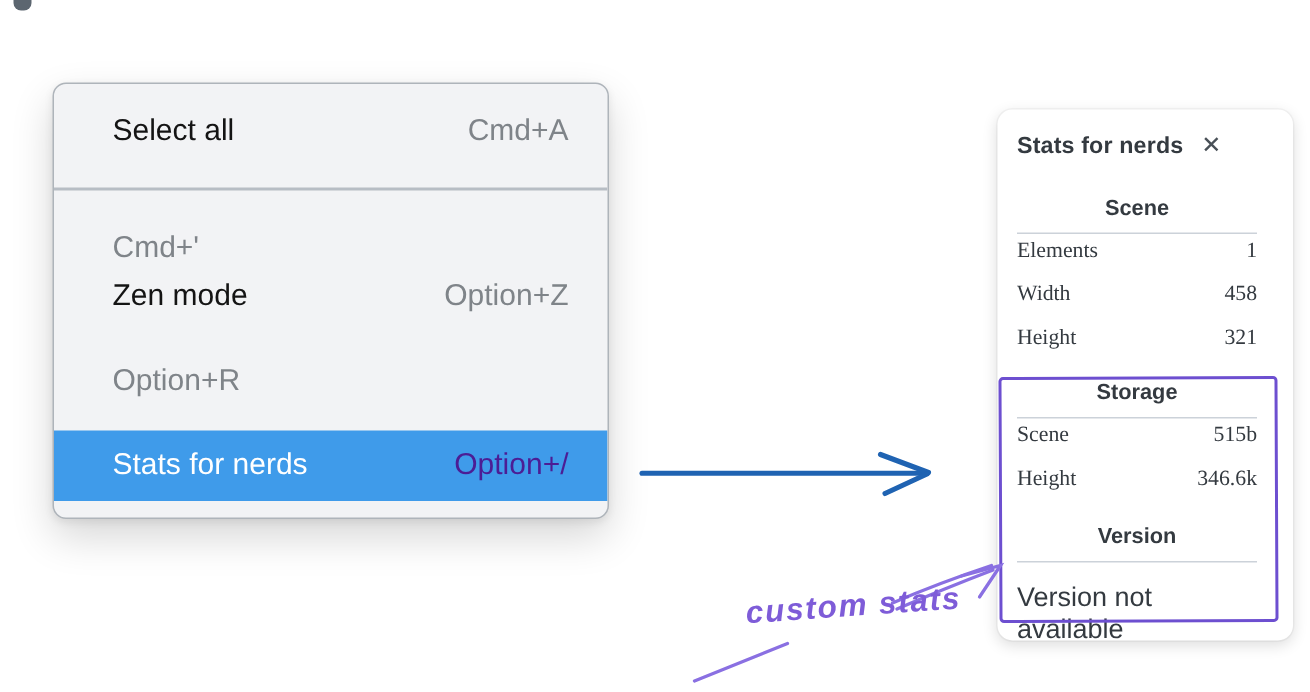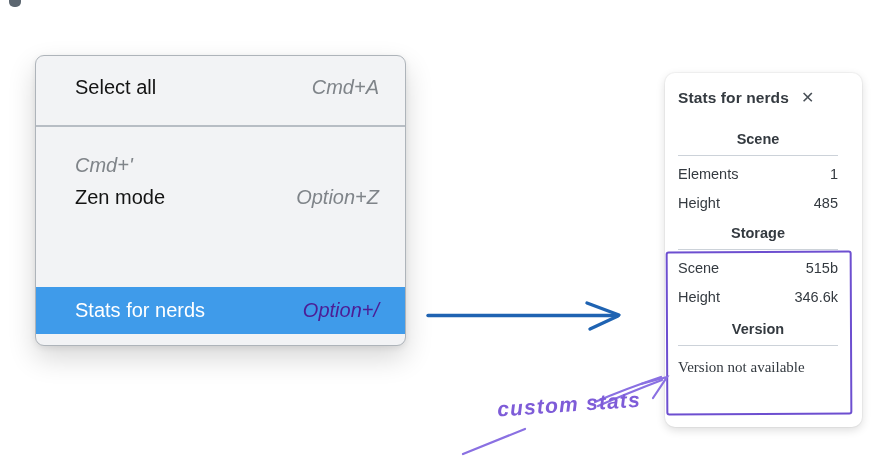--- a/index.html
+++ b/index.html
@@ -12,21 +12,21 @@
            background:#5c6670; border-radius:0 0 5px 5px; }
 
   
   .menu { position:absolute; left:35px; top:55px; width:371px; height:291px;
           background:#f2f3f5; border:1px solid #aeb4ba; border-radius:9px;
           box-shadow:0 12px 28px rgba(0,0,0,.16), 0 2px 6px rgba(0,0,0,.08);
           font-size:20px; color:#141414; overflow:hidden; }
   .menu-row { position:absolute; left:0; right:0; height:46px;
               display:flex; justify-content:space-between; align-items:center;
               padding:0 26px 0 39px; cursor:default; }
-  .menu-row .shortcut { color:#7f8489;font-style:italic; }
+  .menu-row .shortcut { color:#7f8489; }
   .menu-row.selected { height:47px; background:#3f9bea; color:#ffffff; }
   .menu-row.selected .shortcut { color:#4c1d95; }
   .menu-divider { position:absolute; left:0; right:0; top:69px; height:2px;
                   background:#b7bdc4; }
 
   
   .blue-arrow { position:absolute; left:424px; top:299px; }
 
   
   .panel { position:absolute; left:665px; top:73px; width:197px; height:354px;
@@ -34,26 +34,26 @@
            box-shadow:0 3px 10px rgba(0,0,0,.14), 0 0 0 1px rgba(0,0,0,.035);
            padding:12px 24px 12px 13px; color:#343a40; font-size:14.5px; }
   .panel-titlebar { display:flex; align-items:center; padding-top:4px; }
   .panel-title { font-weight:bold; font-size:15.5px; letter-spacing:.1px; }
   .panel-close { margin-left:12px; font-size:16px; color:#495057; line-height:1;
                  cursor:pointer; background:none; border:none;
                  font-family:"Liberation Sans", sans-serif; }
   .sec-head { font-weight:bold; text-align:center; font-size:14.5px; }
   .sec-head.scene { margin-top:24px; }
   .sec-divider { border:none; border-top:1px solid #ccd2d9; margin-top:8px; }
-  .stat-row { display:flex; justify-content:space-between; align-items:center;
-              height:29px; }
+  .stat-row { display:flex; justify-content:space-between; align-items:flex-start;
+              height:29px;font-family:Liberation Serif, serif; }
   .stat-rows { margin-top:3px; }
   .sec-head.storage { margin-top:8px; }
   .sec-head.version { margin-top:10px; }
-  .version-note { margin-top:13px; font-size:15px;font-family:Liberation Serif, serif; }
+  .version-note { margin-top:13px; font-size:18px; }
 
   
   .custom-box { position:absolute; left:666px; top:251px; width:186px; height:164px;
                 border:2px solid #6d4fd0; border-radius:3px;
                 transform:rotate(-.25deg); pointer-events:none; }
 
   
   .annot-svg { position:absolute; left:455px; top:368px; pointer-events:none; }
   .annot-label { position:absolute; left:497px; top:392px; width:160px;
                  color:#7e5cd8; font-size:21px; font-style:italic; font-weight:600;
@@ -78,20 +78,21 @@
     <div class="menu-row" style="top:86px">
       <span class="shortcut">Cmd+'</span>
     </div>
 
     <div class="menu-row" style="top:118px">
       <span>Zen mode</span>
       <span class="shortcut">Option+Z</span>
     </div>
 
     <div class="menu-row" style="top:175px">
+      <span class="shortcut">Option+R</span>
     </div>
 
     <div class="menu-row selected" style="top:231px">
       <span>Stats for nerds</span>
       <span class="shortcut">Option+/</span>
     </div>
   </div>
 
   <svg class="blue-arrow" width="202" height="34" viewBox="0 0 202 34">
     <g stroke="#1f63b2" stroke-width="3.4" fill="none" stroke-linecap="round">
@@ -108,22 +109,26 @@
     </div>
 
     <div class="sec-head scene">Scene</div>
     <hr class="sec-divider">
     <div class="stat-rows">
       <div class="stat-row">
         <span>Elements</span>
         <span>1</span>
       </div>
       <div class="stat-row">
+        <span>Width</span>
+        <span>458</span>
+      </div>
+      <div class="stat-row">
         <span>Height</span>
-        <span>485</span>
+        <span>321</span>
       </div>
     </div>
 
     <div class="sec-head storage">Storage</div>
     <hr class="sec-divider">
     <div class="stat-rows">
       <div class="stat-row">
         <span>Scene</span>
         <span>515b</span>
       </div>

